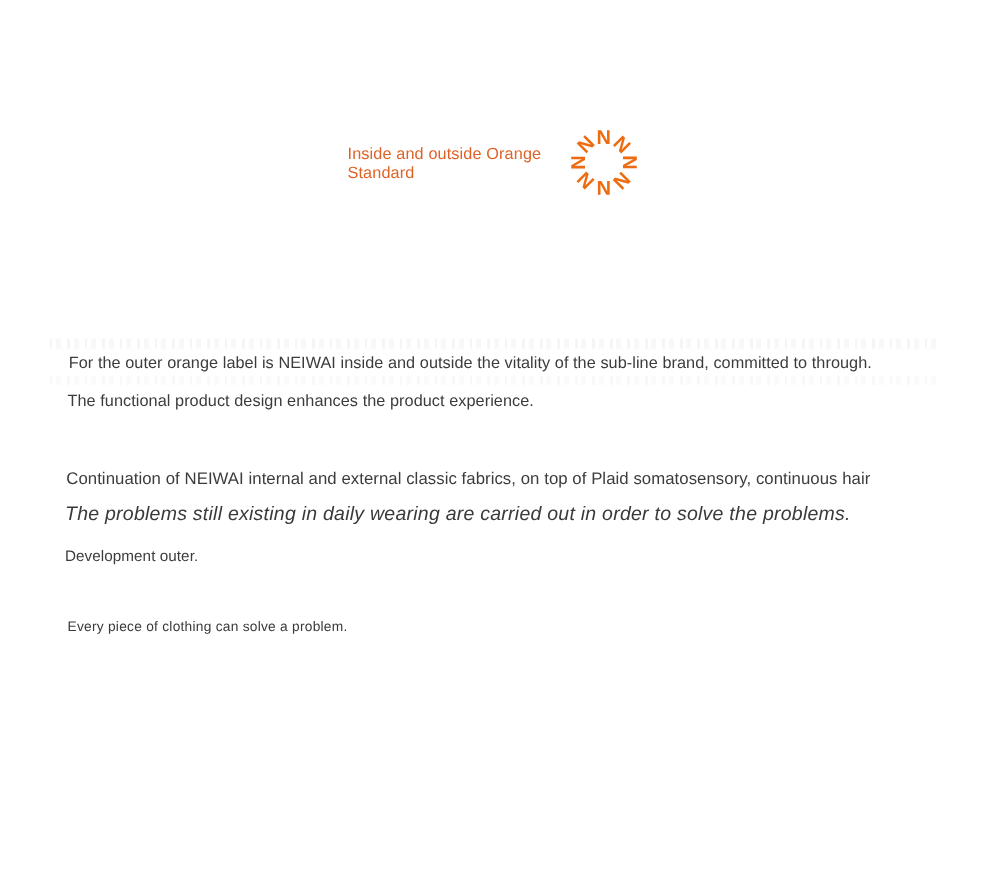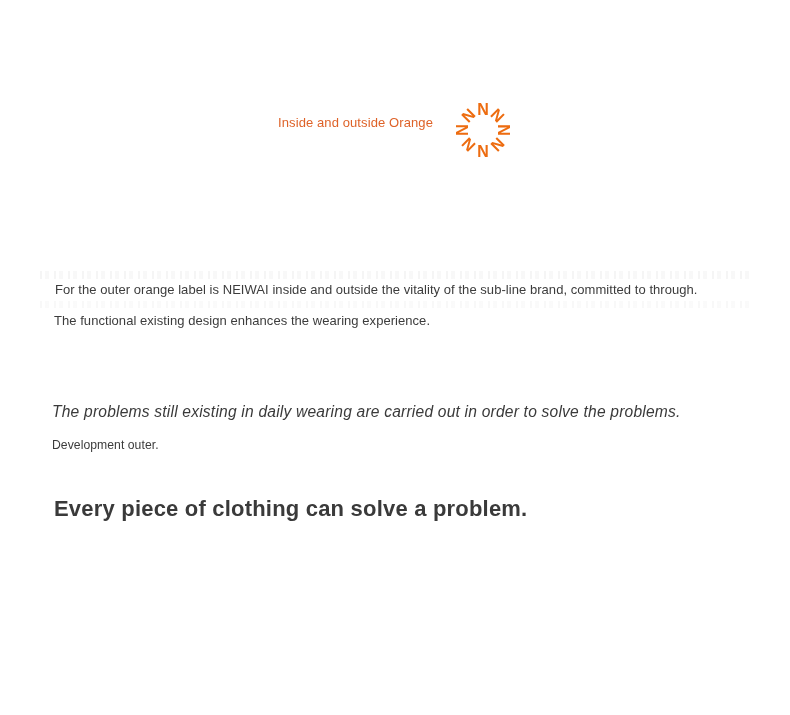--- a/index.html
+++ b/index.html
@@ -25,21 +25,21 @@
     color:#3c3c3c;
     white-space:nowrap;
     font-size:13px;
     letter-spacing:0.05px;
   }
   #line1{left:55px;top:282px;}
   #line2{left:54px;top:313px;}
   #line3{left:53px;top:375px;font-size:13.4px;}
   #line4{left:52px;top:403px;font-size:15.6px;color:#3a3a3a;letter-spacing:0.2px;font-style:italic;}
   #line5{left:52px;top:438px;font-size:12.2px;}
-  #line6{left:54px;top:496px;font-size:22px;color:#3a3a3a;letter-spacing:0.2px;font-weight:bold;}
+  #line6{left:54px;top:496px;font-size:11px;color:#3a3a3a;letter-spacing:0.2px;}
   
   .ghost{
     left:40px;width:710px;height:7px;
     background:repeating-linear-gradient(90deg,
       rgba(60,60,60,0.10) 0 2px, transparent 2px 5px,
       rgba(60,60,60,0.07) 5px 9px, transparent 9px 14px);
     opacity:0.45;
   }
   #ghost1{top:271px;height:8px;opacity:0.5;}
   #ghost2{top:301px;opacity:0.35;}
@@ -48,39 +48,41 @@
     left:0;top:698px;width:790px;height:17px;
   }
 </style>
 </head>
 <body>
 
 <div id="page">
 
   <div id="tagline" class="abs" style="color: rgb(222, 98, 40);">
     <div>Inside and outside Orange</div>
+    <div>Standard</div>
   </div>
 
   <div id="logo" class="abs">
     <svg id="logo-svg" width="64" height="64" viewBox="0 0 64 64">
         <text x="32" y="17" text-anchor="middle" font-family="&quot;Liberation Sans&quot;, sans-serif" font-size="16" font-weight="bold" fill="#ed6c10" transform="rotate(0 32 32)">N</text>
         <text x="32" y="17" text-anchor="middle" font-family="&quot;Liberation Sans&quot;, sans-serif" font-size="16" font-weight="bold" fill="#ed6c10" transform="rotate(45 32 32)">N</text>
         <text x="32" y="17" text-anchor="middle" font-family="&quot;Liberation Sans&quot;, sans-serif" font-size="16" font-weight="bold" fill="#ed6c10" transform="rotate(90 32 32)">N</text>
         <text x="32" y="17" text-anchor="middle" font-family="&quot;Liberation Sans&quot;, sans-serif" font-size="16" font-weight="bold" fill="#ed6c10" transform="rotate(135 32 32)">N</text>
         <text x="32" y="17" text-anchor="middle" font-family="&quot;Liberation Sans&quot;, sans-serif" font-size="16" font-weight="bold" fill="#ed6c10" transform="rotate(180 32 32)">N</text>
         <text x="32" y="17" text-anchor="middle" font-family="&quot;Liberation Sans&quot;, sans-serif" font-size="16" font-weight="bold" fill="#ed6c10" transform="rotate(225 32 32)">N</text>
         <text x="32" y="17" text-anchor="middle" font-family="&quot;Liberation Sans&quot;, sans-serif" font-size="16" font-weight="bold" fill="#ed6c10" transform="rotate(270 32 32)">N</text>
         <text x="32" y="17" text-anchor="middle" font-family="&quot;Liberation Sans&quot;, sans-serif" font-size="16" font-weight="bold" fill="#ed6c10" transform="rotate(315 32 32)">N</text>
       </svg>
   </div>
 
   <div id="ghost1" class="abs ghost"></div>
   <div id="ghost2" class="abs ghost"></div>
 
   <div id="line1" class="abs body-line">For the outer orange label is NEIWAI inside and outside the vitality of the sub-line brand, committed to through.</div>
-  <div id="line2" class="abs body-line">The functional existing design enhances the wearing experience.</div>
+  <div id="line2" class="abs body-line">The functional product design enhances the product experience.</div>
+  <div id="line3" class="abs body-line">Continuation of NEIWAI internal and external classic fabrics, on top of Plaid somatosensory, continuous hair</div>
   <div id="line4" class="abs body-line">The problems still existing in daily wearing are carried out in order to solve the problems.</div>
   <div id="line5" class="abs body-line">Development outer.</div>
   <div id="line6" class="abs body-line">Every piece of clothing can solve a problem.</div>
 
   <div id="footer-bar" class="abs" style="background: linear-gradient(rgb(240, 145, 63) 0px, rgb(240, 145, 63) 2px, rgb(255, 109, 0) 2px);"></div>
 
 </div>
 
 </body></html>

